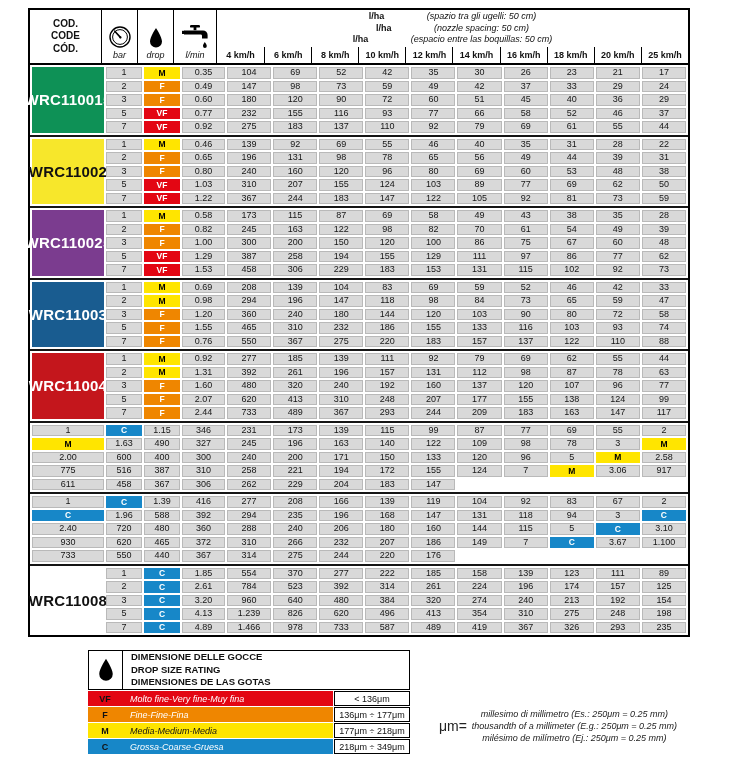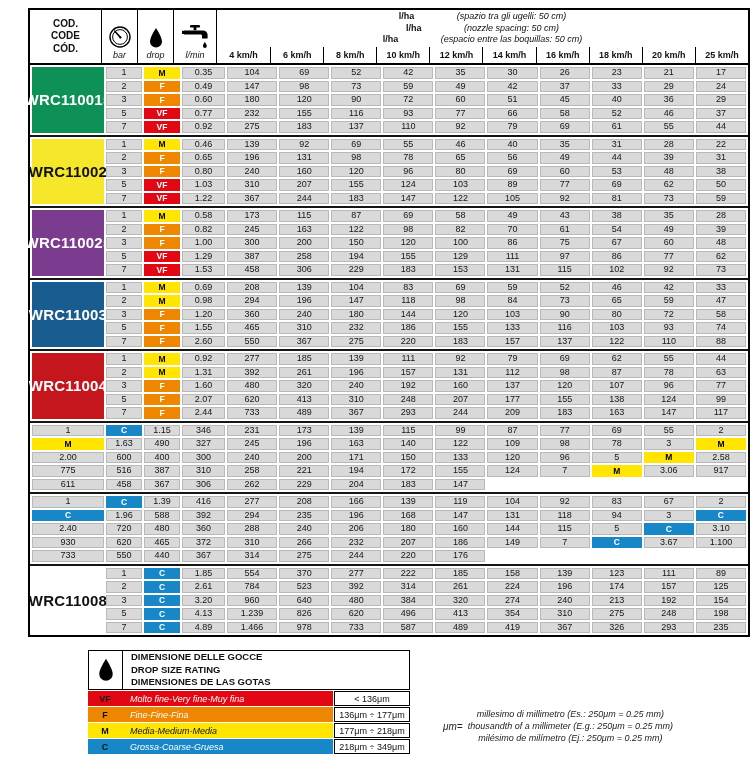--- a/index.html
+++ b/index.html
@@ -1,19 +1,19 @@
 <!DOCTYPE html>
 <html><head>
 <meta charset="utf-8">
 <style>
   * { margin:0; padding:0; box-sizing:border-box; }
   html,body { width:750px; height:761px; background:#fff; font-family:"Liberation Sans", sans-serif; }
   .page { position:relative; width:750px; height:761px; background:#fff; overflow:hidden; }
 
-  .table { position:absolute; left:28px; top:8px; width:722px; border:2px solid #000; background:#f97316; }
+  .table { position:absolute; left:28px; top:8px; width:662px; border:2px solid #000; background:#f97316; }
 
   
   .thead { display:grid; grid-template-columns:72px 36px 36px 43px repeat(10,1fr);
            grid-template-rows:37px 16px; border-bottom:2px solid #000; background:#fff; }
   .h-code { grid-row:1/3; grid-column:1; border-right:1px solid #000;
             display:flex; flex-direction:column; align-items:center; justify-content:center;
             font-weight:bold; font-size:10px; line-height:1.25; color:#111; }
   .h-icon { grid-row:1/3; border-right:1px solid #000; display:flex; flex-direction:column;
             align-items:center; justify-content:flex-end; padding:3px 0 2px; gap:2px; }
   .h-icon .lab { font-style:italic; font-size:9px; color:#111; line-height:1; padding-bottom:1px; }
@@ -45,21 +45,21 @@
   .legend-row { display:flex; height:15px; margin-top:1px; }
   .legend-colored { flex:1; display:flex; align-items:center; }
   .legend-letter { width:34px; text-align:center; font-weight:bold; font-size:9px; color:#111; }
   .legend-label { flex:1; font-style:italic; font-size:9px; padding-left:8px; }
   .legend-range { width:76px; background:#fff; border:1px solid #000; margin-left:1px;
                   display:flex; align-items:center; justify-content:center; font-size:9px; color:#111; }
 
   
   .um-note { position:absolute; left:408px; top:708px; width:300px; display:flex;
              align-items:center; gap:5px; justify-content:center; }
-  .um-symbol { font-style:italic; font-size:10px; color:#222; }
+  .um-symbol { font-size:14px; color:#222; }
   .um-lines { display:flex; flex-direction:column; align-items:center; font-style:italic;
               font-size:9px; color:#222; line-height:1.35; }
 </style>
 </head>
 <body>
 
 <div class="page">
 
   <div class="table">
     <div class="thead">
@@ -369,21 +369,21 @@
           <div class="cell">232</div>
           <div class="cell">186</div>
           <div class="cell">155</div>
           <div class="cell">133</div>
           <div class="cell">116</div>
           <div class="cell">103</div>
           <div class="cell">93</div>
           <div class="cell">74</div>
           <div class="cell">7</div>
           <div class="cell chip" style="background: rgb(239, 134, 0); color: rgb(255, 255, 255); box-shadow: none;">F</div>
-          <div class="cell">2.60</div>
+          <div class="cell">0.76</div>
           <div class="cell">550</div>
           <div class="cell">367</div>
           <div class="cell">275</div>
           <div class="cell">220</div>
           <div class="cell">183</div>
           <div class="cell">157</div>
           <div class="cell">137</div>
           <div class="cell">122</div>
           <div class="cell">110</div>
           <div class="cell">88</div>

